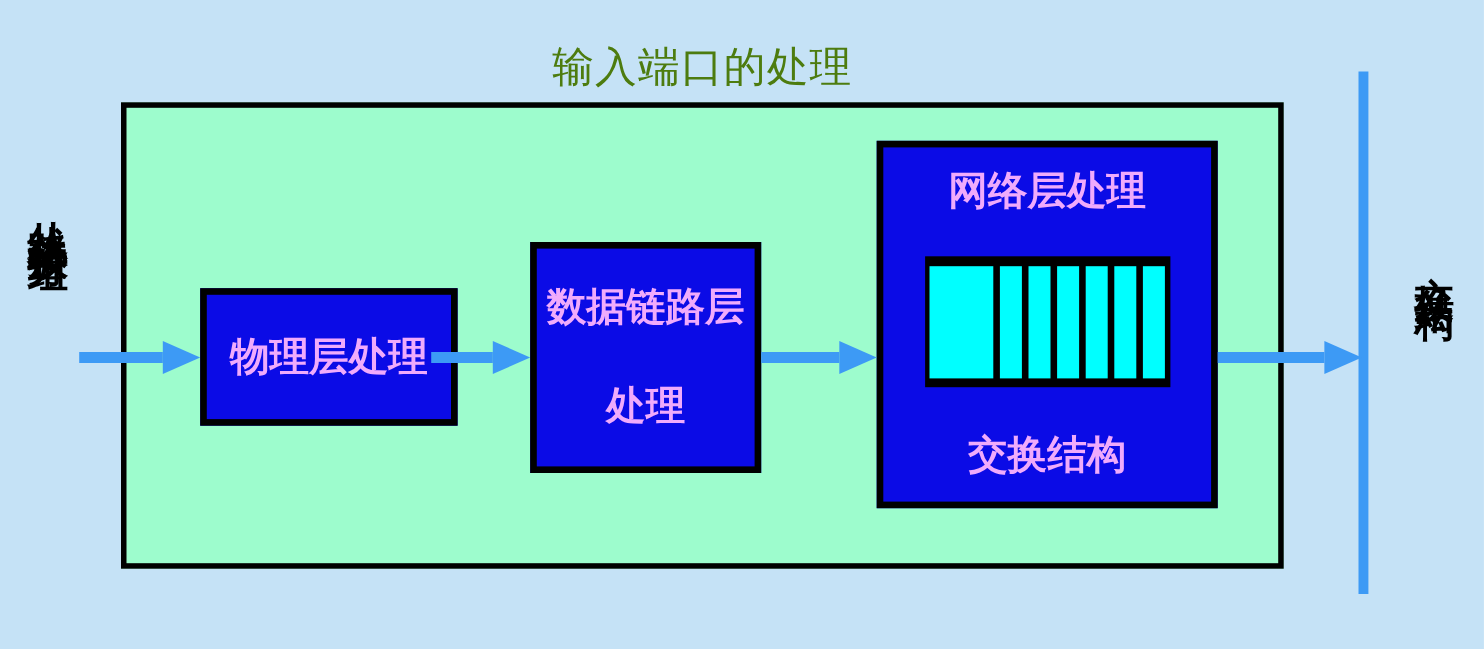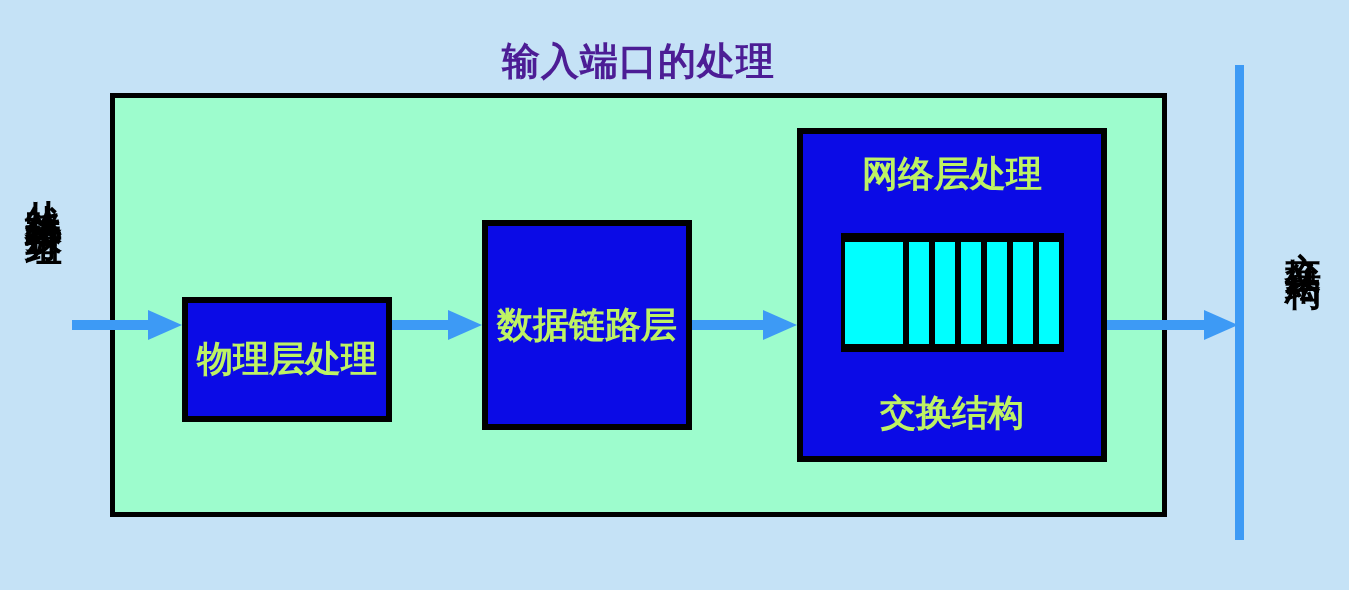--- a/index.html
+++ b/index.html
@@ -4,33 +4,33 @@
 <style>
   :root{
     --background:#c5e2f6; --panel-green:#9dfccd; --box-blue:#0b0be6;
     --queue-cyan:#00ffff; --arrow-blue:#3d9af5; --border-black:#000000;
   }
   html,body{margin:0;padding:0;}
   body{font-family:"DejaVu Sans","Liberation Sans",sans-serif;}
   .stage{position:relative;width:1349px;height:590px;background:var(--background);overflow:hidden;}
 
   .title{position:absolute;left:110px;top:36px;width:1057px;text-align:center;
-         font-size:38px;font-weight:bold;color:#4c1d95;letter-spacing:1px;}
+         font-size:38px;font-weight:normal;color:#4d7c0f;letter-spacing:1px;}
 
   .vtext{writing-mode:vertical-rl;text-orientation:upright;font-weight:bold;color:#000;}
   .left-label{position:absolute;left:18px;top:170px;font-size:37px;letter-spacing:5px;}
   .right-label{position:absolute;left:1278px;top:222px;font-size:36px;letter-spacing:8px;}
 
   .panel{position:absolute;left:110px;top:93px;width:1057px;height:424px;
          background:var(--panel-green);border:5px solid var(--border-black);box-sizing:border-box;}
 
   .box{position:absolute;background:var(--box-blue);border:6px solid var(--border-black);
-       box-sizing:border-box;color:#bef264;font-weight:bold;display:flex;flex-direction:column;
+       box-sizing:border-box;color:#f0abfc;font-weight:bold;display:flex;flex-direction:column;
        align-items:center;justify-content:center;text-align:center;z-index:2;}
-  .box1{left:182px;top:262px;width:210px;height:125px;font-size:36px;margin-top:35px;}
+  .box1{left:182px;top:262px;width:234px;height:125px;font-size:36px;}
   .box2{left:482px;top:220px;width:210px;height:210px;font-size:36px;line-height:1.3;gap:43px;}
   .box3{left:797px;top:128px;width:310px;height:334px;font-size:36px;
         justify-content:space-between;padding:18px 0;}
   .b3text{line-height:1.2;}
 
   .queue{background:var(--border-black);padding:9px 5px 8px 4px;}
   .cells{display:flex;gap:6px;height:102px;}
   .cell{background:var(--queue-cyan);width:20px;height:102px;}
   .cell.wide{width:58px;}
 
@@ -55,20 +55,21 @@
   <div class="vtext left-label">从线路接收分组</div>
 
   <div class="panel"></div>
 
   <div class="box box1">
     <span>物理层处理</span>
   </div>
 
   <div class="box box2">
     <div>数据链路层</div>
+    <div>处理</div>
   </div>
 
   <div class="box box3">
     <div class="b3text">
       <div>网络层处理</div>
     </div>
     <div class="queue">
       <div class="cells">
           <div class="cell wide"></div>
           <div class="cell"></div>

